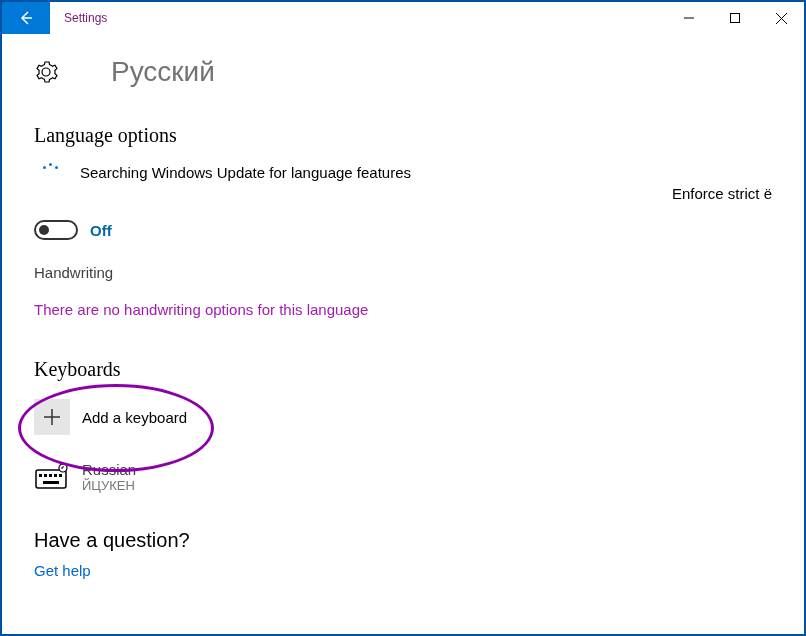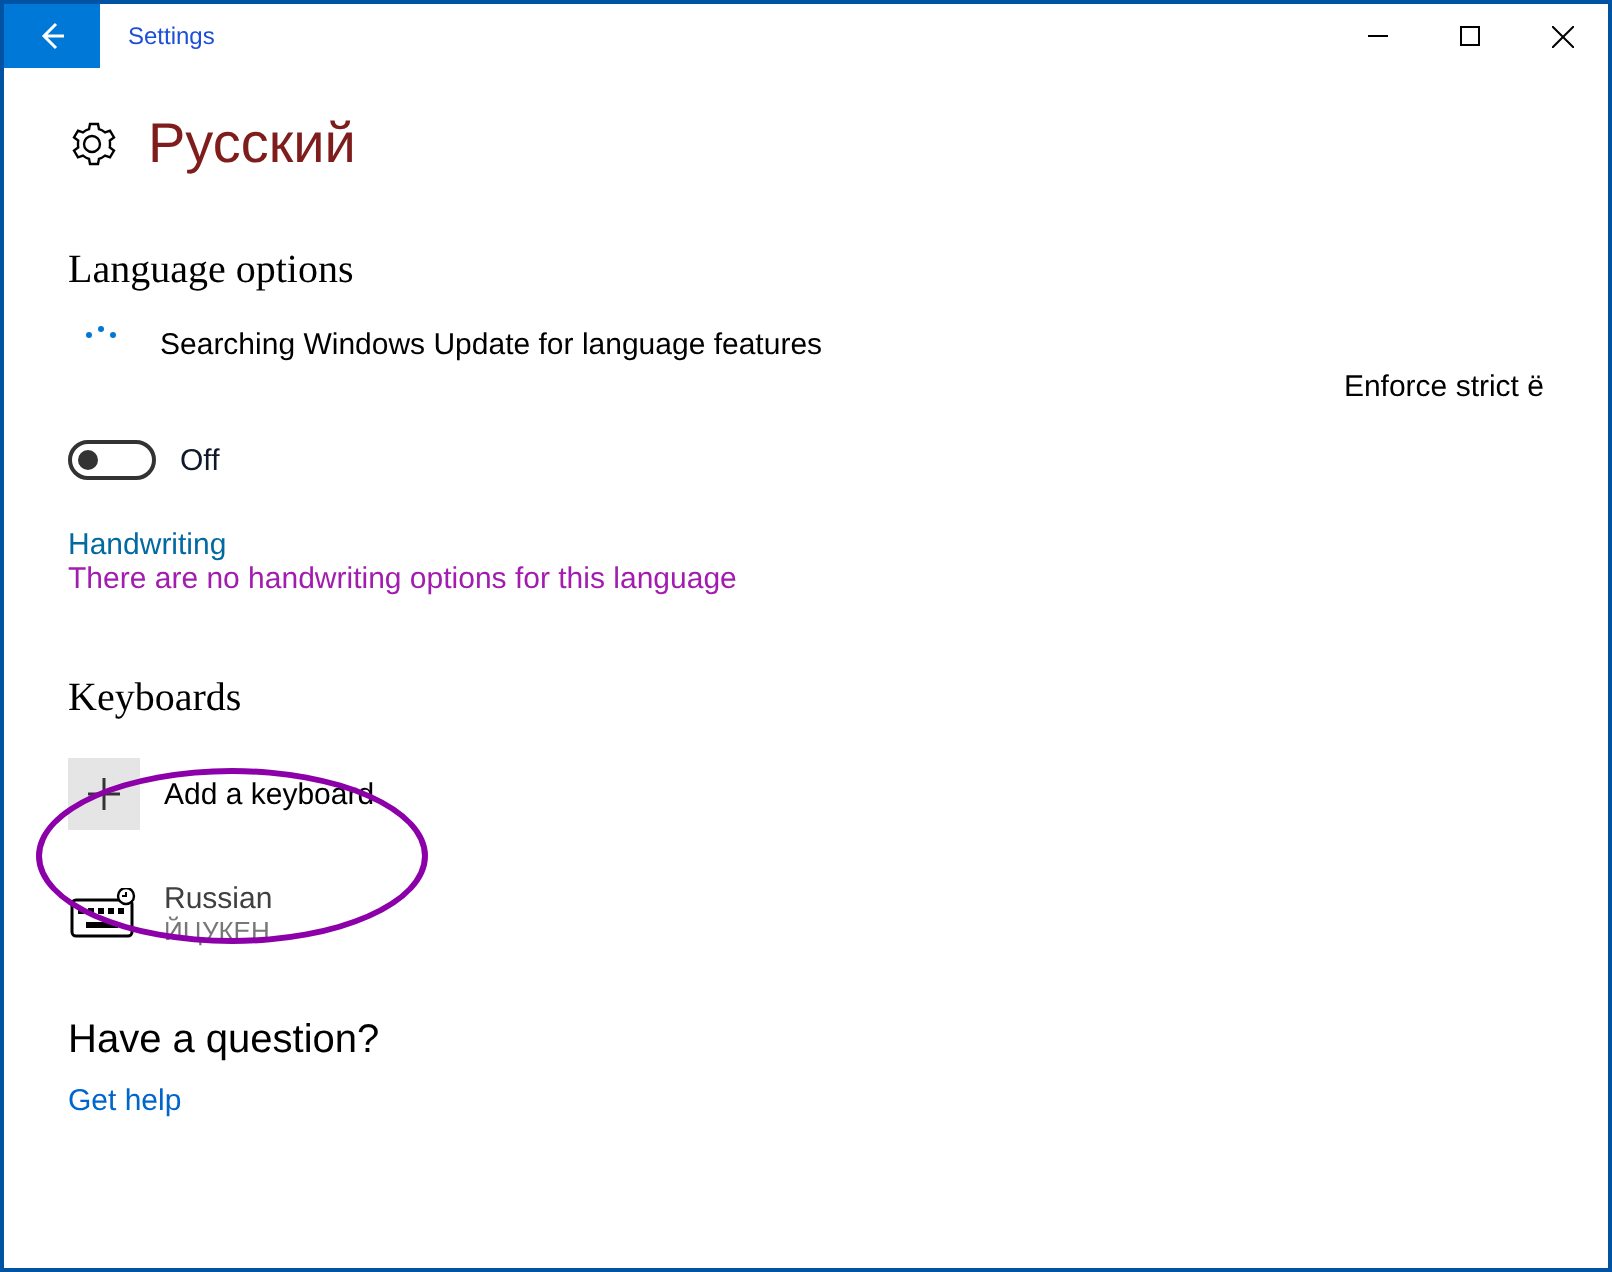--- a/index.html
+++ b/index.html
@@ -1,44 +1,44 @@
 <!DOCTYPE html>
 <html><head>
   <meta charset="utf-8">
   <style>
     * { margin: 0; padding: 0; box-sizing: border-box; font-family: "Segoe UI", sans-serif; }
     body { width: 806px; height: 636px; background: #fff; border: 2px solid #0052a3; position: relative; overflow: hidden; }
     
     .titlebar { height: 32px; display: flex; align-items: stretch; background: #fff; }
     .back-btn { width: 48px; background: #0078d7; display: flex; align-items: center; justify-content: center; cursor: pointer; }
-    .title-text { padding-left: 14px; display: flex; align-items: center; font-size: 12px; color: #1d4ed8; flex: 1; }
+    .title-text { padding-left: 14px; display: flex; align-items: center; font-size: 12px; color: #701a75; flex: 1; }
     .window-controls { display: flex; }
     .window-control { width: 46px; display: flex; align-items: center; justify-content: center; cursor: pointer; }
     
     .content { padding: 22px 32px 0 32px; }
     
     .page-header { display: flex; align-items: center; gap: 16px; margin-bottom: 36px; }
     .gear-outer { width: 24px; height: 24px; display: flex; align-items: center; justify-content: center; }
-    .page-title { font-size: 28px; font-weight: 400; color: #7f1d1d; }
+    .page-title { font-size: 28px; font-weight: 400; color: #737373; margin-left: 37px; }
     
     .section-heading { font-size: 20px; font-weight: 400; color: #000; margin-bottom: 16px; font-family: Liberation Serif, serif; }
     
     .update-row { display: flex; align-items: center; gap: 20px; margin-left: 8px; margin-bottom: 4px; }
     .spinner { width: 18px; height: 18px; position: relative; }
     .spinner-dot { position: absolute; width: 3px; height: 3px; border-radius: 50%; background: #0078d7; }
     .update-text { font-size: 15px; color: #000; }
     
     .option-label { font-size: 15px; color: #000; margin-bottom: 18px; text-align: right; }
     
     .toggle-row { display: flex; align-items: center; gap: 12px; margin-bottom: 24px; }
     .toggle { width: 44px; height: 20px; border: 2px solid #333; border-radius: 10px; position: relative; cursor: pointer; }
     .toggle-knob { position: absolute; width: 10px; height: 10px; border-radius: 50%; background: #333; top: 3px; left: 3px; }
-    .toggle-label { font-size: 15px; color: #0f172a; }
+    .toggle-label { font-size: 15px; color: #0369a1; font-weight: bold; }
     
-    .subheading { font-size: 15px; color: #0369a1; margin-bottom: 0; }
+    .subheading { font-size: 15px; color: #404040; margin-bottom: 20px; }
     .subtext { font-size: 15px; color: #a21caf; margin-bottom: 40px; }
     
     .keyboards-section { margin-top: 10px; }
     
     .annotation-ellipse { position: absolute; border: 3px solid #8b00a8; border-radius: 50%; pointer-events: none; }
     
     .add-row { display: flex; align-items: center; gap: 12px; margin-top: 18px; margin-bottom: 26px; cursor: pointer; }
     .plus-box { width: 36px; height: 36px; background: #e5e5e5; display: flex; align-items: center; justify-content: center; }
     .add-label { font-size: 15px; color: #000; }
     

